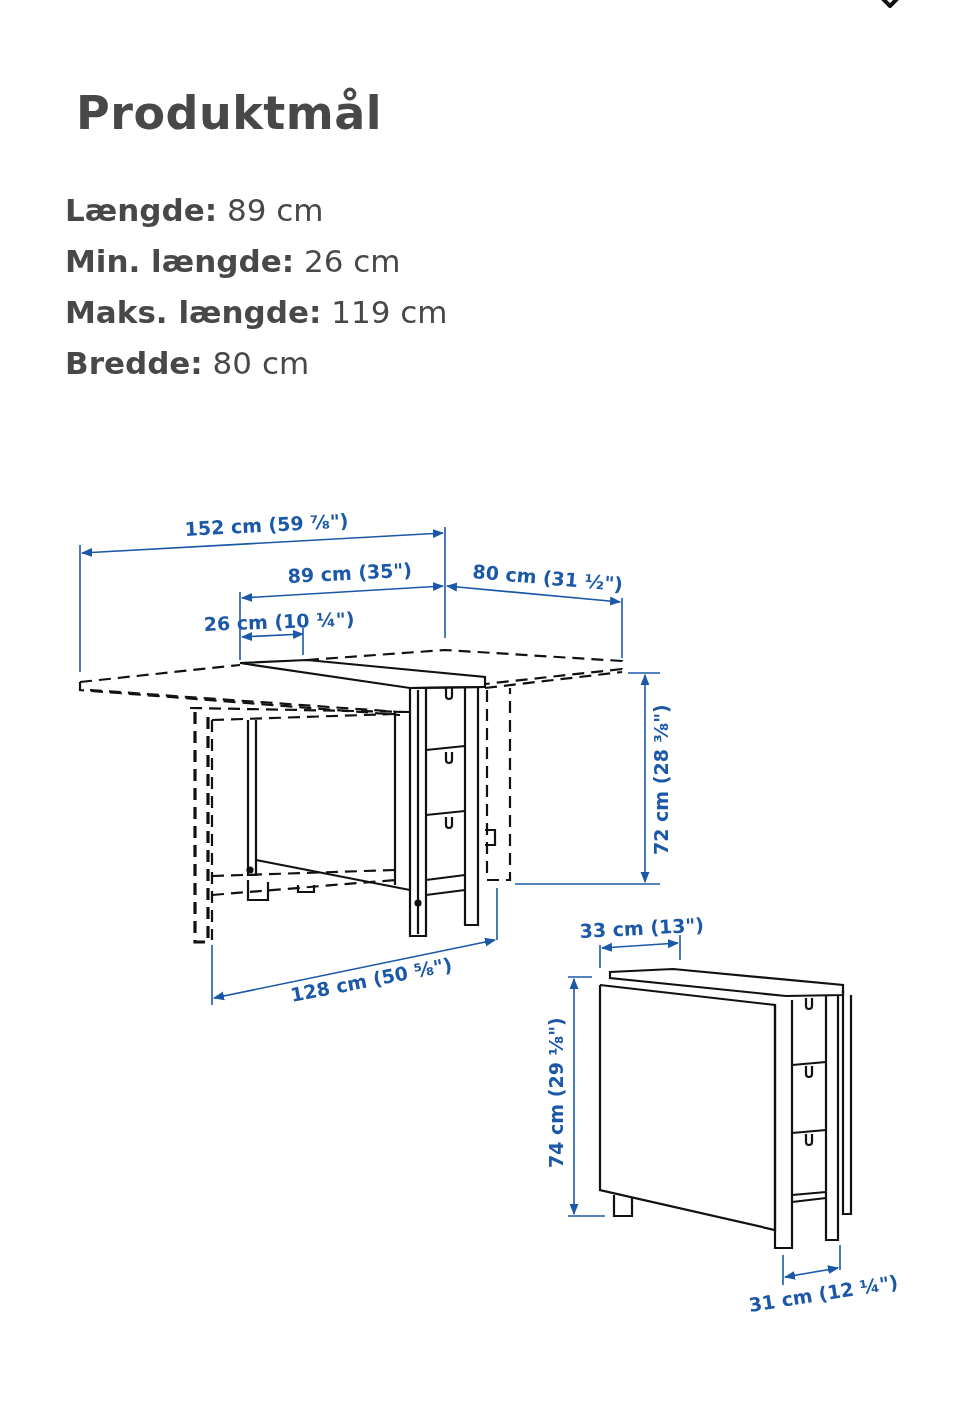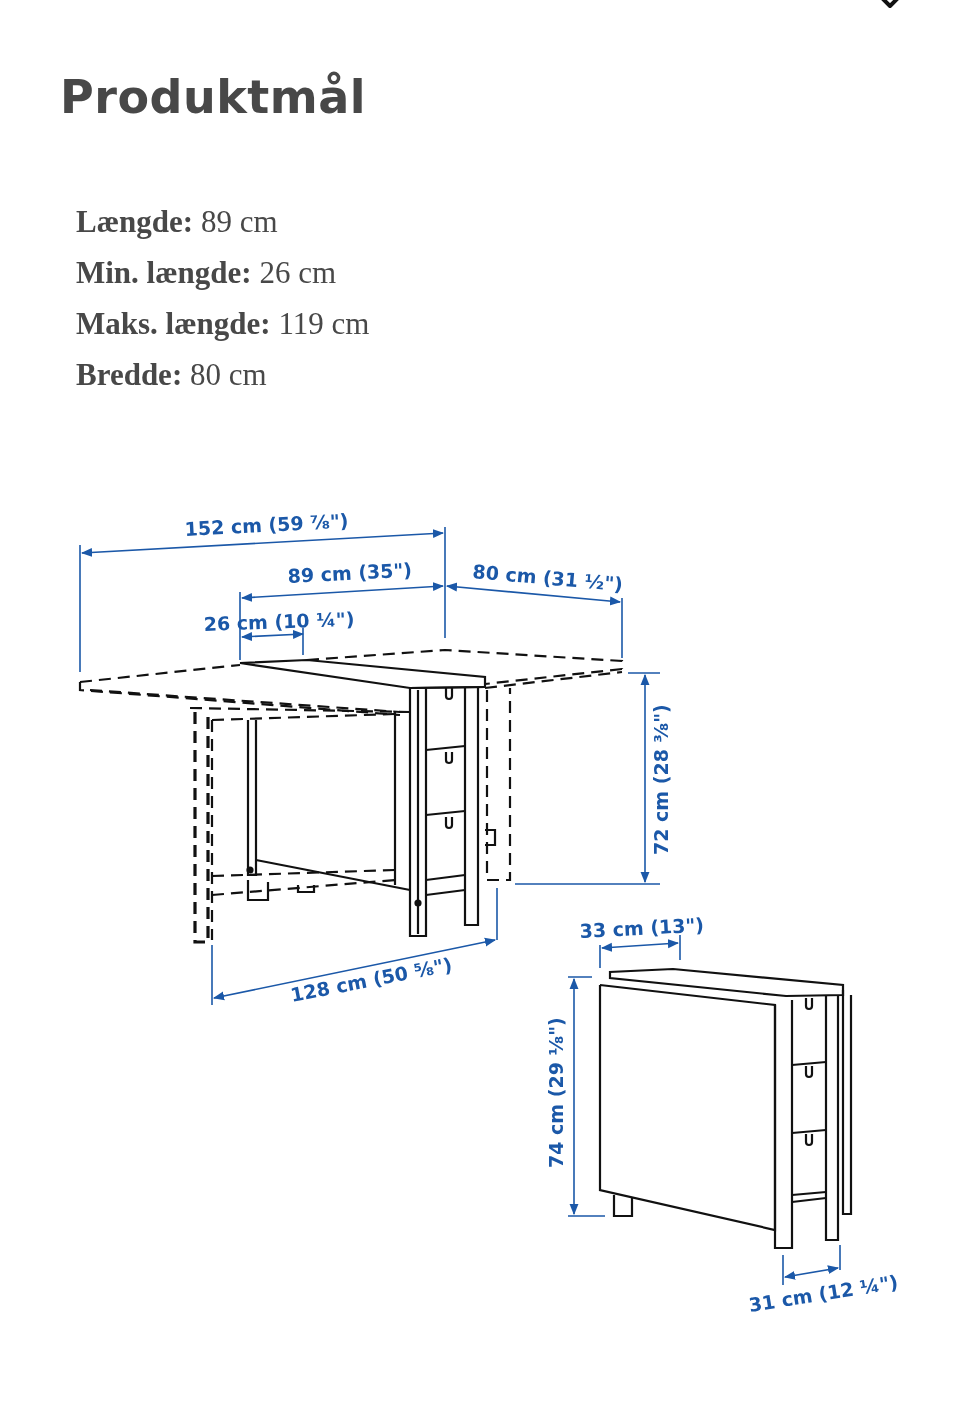--- a/index.html
+++ b/index.html
@@ -1,23 +1,23 @@
 <!DOCTYPE html>
 <html><head>
 <meta charset="utf-8">
 <style>
   html, body { margin: 0; padding: 0; background: #ffffff; }
   body { width: 960px; height: 1402px; position: relative; overflow: hidden;
          font-family: "DejaVu Sans", "Liberation Sans", sans-serif; color: #484848; }
   .close-btn { position: absolute; left: 868px; top: -16px; width: 40px; height: 30px;
                cursor: pointer; }
   .close-btn svg { display: block; }
-  .title { position: absolute; left: 60px; top: 70px; margin: 0;
+  .title { position: absolute; left: 60px; top: 70px; margin: 16px;
            font-size: 46px; font-weight: bold; color: #484848; letter-spacing: 0.5px; }
-  .dims { position: absolute; left: 60px; top: 180px; margin: 16px; padding: 0; list-style: none; font-family: Liberation Serif, serif; }
+  .dims { position: absolute; left: 60px; top: 180px; margin: 5px; padding: 0; list-style: none; }
   .dims li { font-size: 31px; line-height: 51px; color: #484848; white-space: nowrap; }
   .dims .lbl { font-weight: bold; }
   .diagram { position: absolute; left: 0; top: 490px; width: 960px; height: 880px; }
   .dim-label { font-family: "DejaVu Sans", sans-serif; font-weight: bold; font-size: 19px; fill: #1b58a8; }
 </style>
 </head>
 <body>
 
 <div class="close-btn">
   <svg width="40" height="30" viewBox="0 0 40 30">

